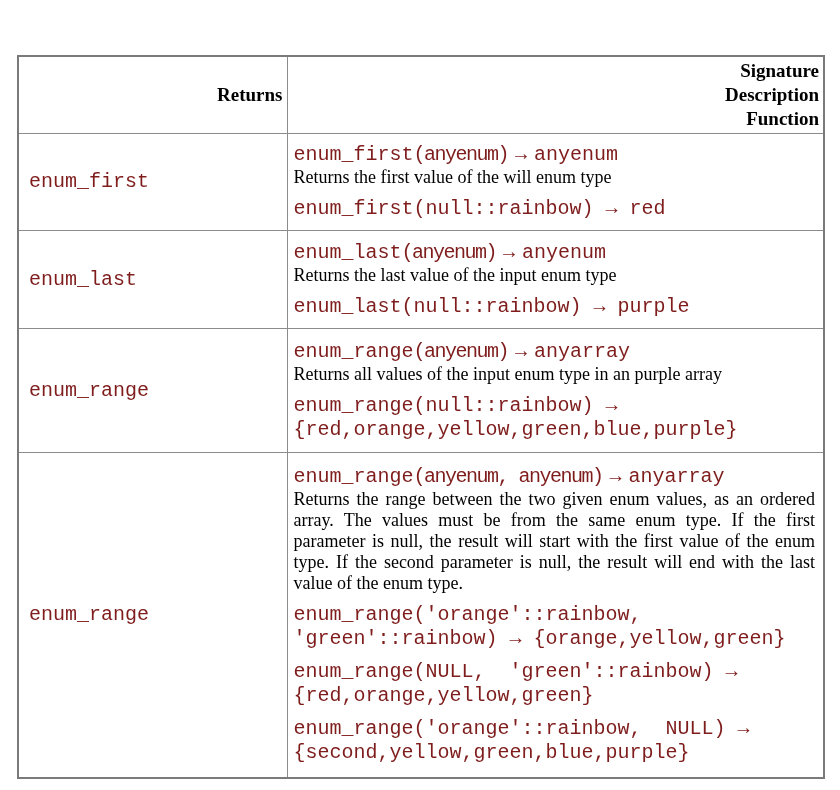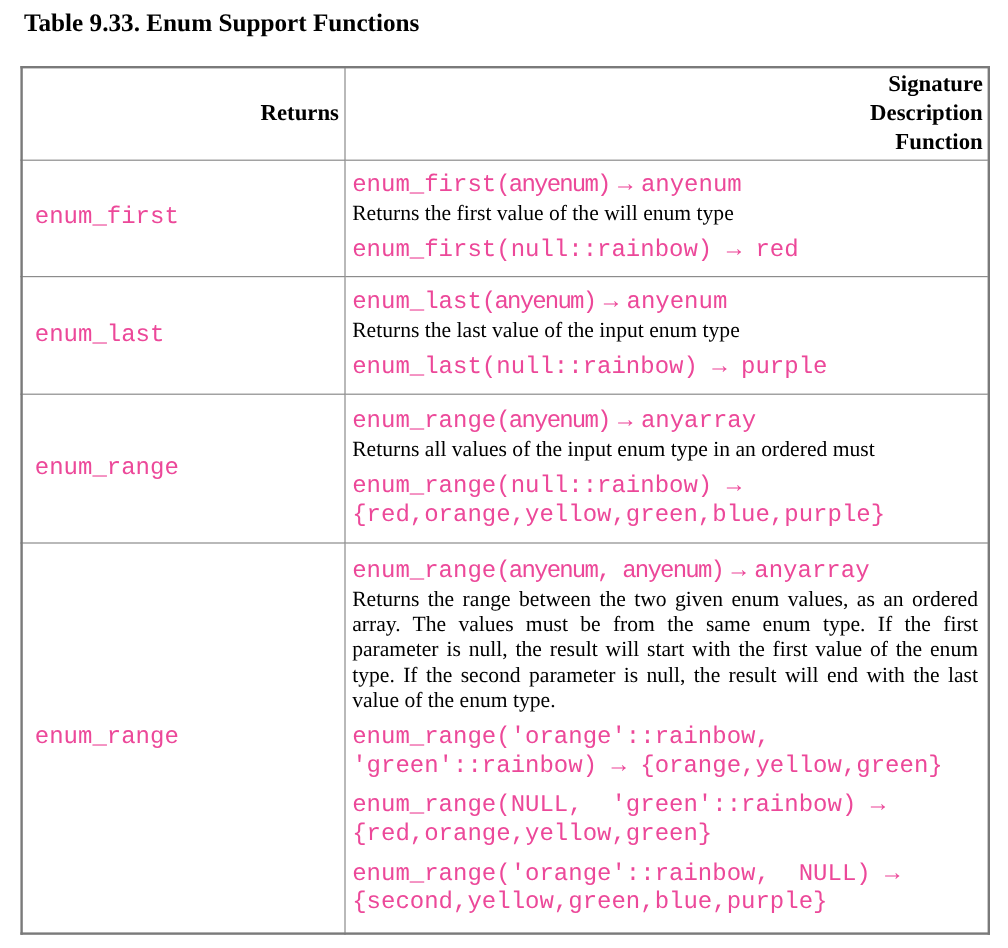--- a/index.html
+++ b/index.html
@@ -35,42 +35,41 @@
 
   td.fn-cell {
     padding: 2px 4px 2px 10px;
   }
   td.detail-cell {
     padding: 8px 8px 8px 6px;
   }
 
   .code {
     font-family: "Liberation Mono", "DejaVu Sans Mono", monospace;
-    font-size: 20px; line-height: 24px; color: #ec4899;
+    font-size: 20px; line-height: 24px; color: #7f1d1d;
   }
   .sig { margin: 0; }
   .sig .params { letter-spacing: -0.075em; }
   .sig .arrow { margin: 0 7px; letter-spacing: 0; }
   .desc {
     font-family: "Liberation Serif", serif;
     font-size: 18px; line-height: 21px;
     text-align: justify; margin: 0; color: #000;
   }
   .example {
     margin: 9px 0 0 0;
     white-space: pre-wrap;
     word-break: normal;
   }
 </style>
 </head>
 <body>
 
 <div class="doc">
 
-  <div class="title">Table 9.33. Enum Support Functions</div>
 
   <table class="fn-table">
     <colgroup>
         <col class="c1">
         <col class="c2">
       </colgroup>
 
     <tbody>
         <tr style="height:75px;">
       <th class="hdr">
@@ -104,21 +103,21 @@
         <p class="code example">enum_last(null::rainbow) → purple</p>
       </td>
     </tr>
 
     <tr style="height:124px;">
       <td class="fn-cell">
         <span class="code">enum_range</span>
       </td>
       <td class="detail-cell">
         <p class="code sig"><span>enum_range</span><span class="params">(anyenum)</span><span class="arrow">→</span><span>anyarray</span></p>
-        <p class="desc">Returns all values of the input enum type in an ordered must</p>
+        <p class="desc">Returns all values of the input enum type in an purple array</p>
         <p class="code example">enum_range(null::rainbow) → {red,orange,yellow,green,blue,purple}</p>
       </td>
     </tr>
 
     <tr style="height:325px;">
       <td class="fn-cell">
         <span class="code">enum_range</span>
       </td>
       <td class="detail-cell">
         <p class="code sig"><span>enum_range</span><span class="params">(anyenum, anyenum)</span><span class="arrow">→</span><span>anyarray</span></p>

